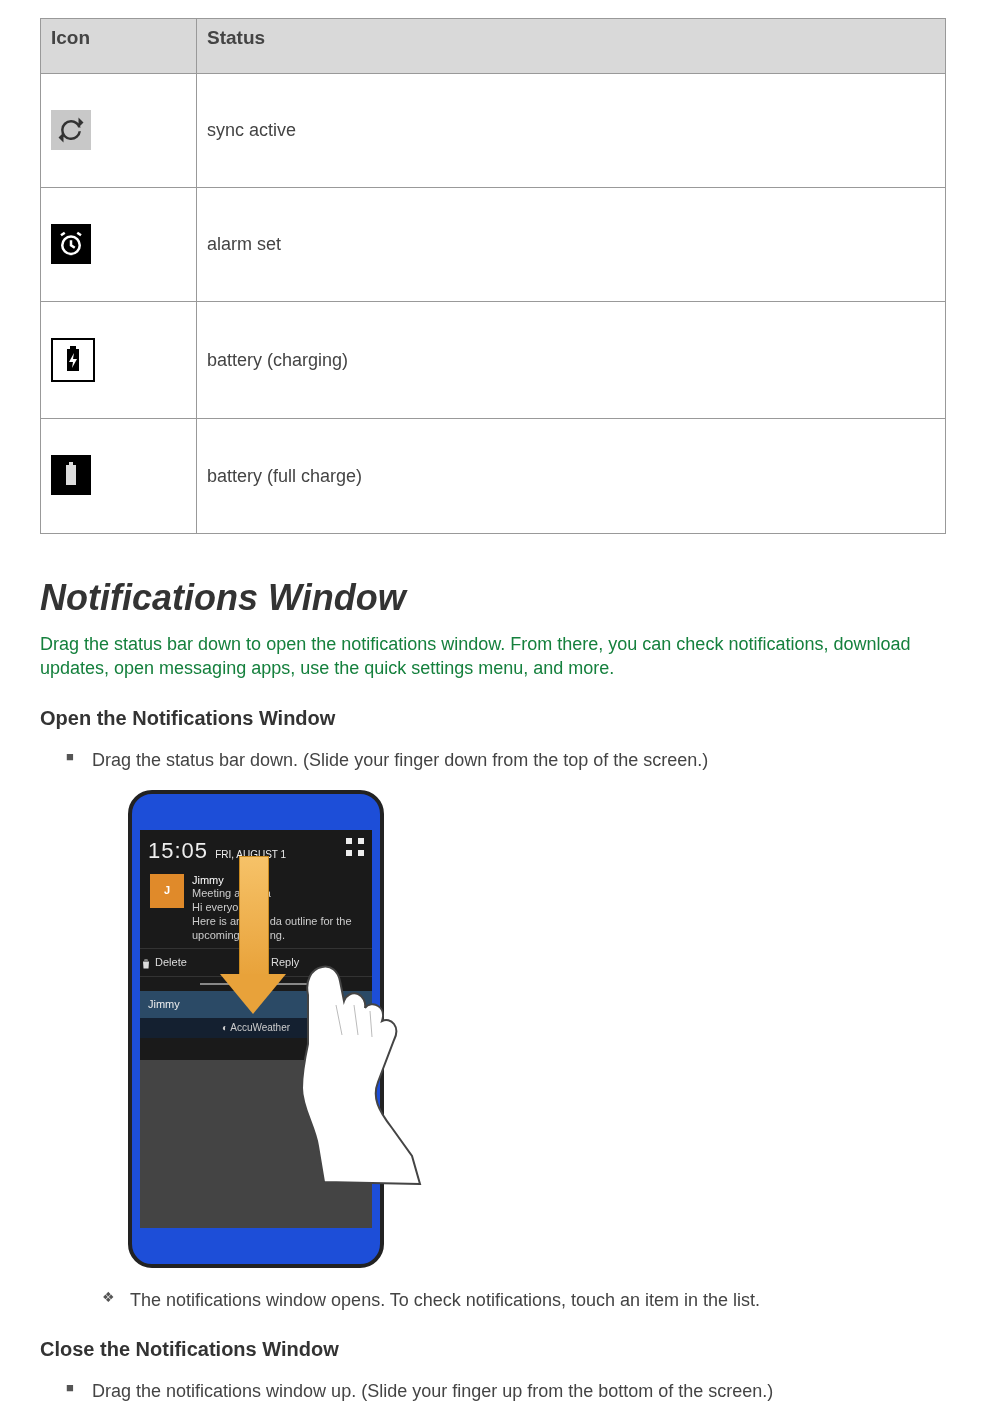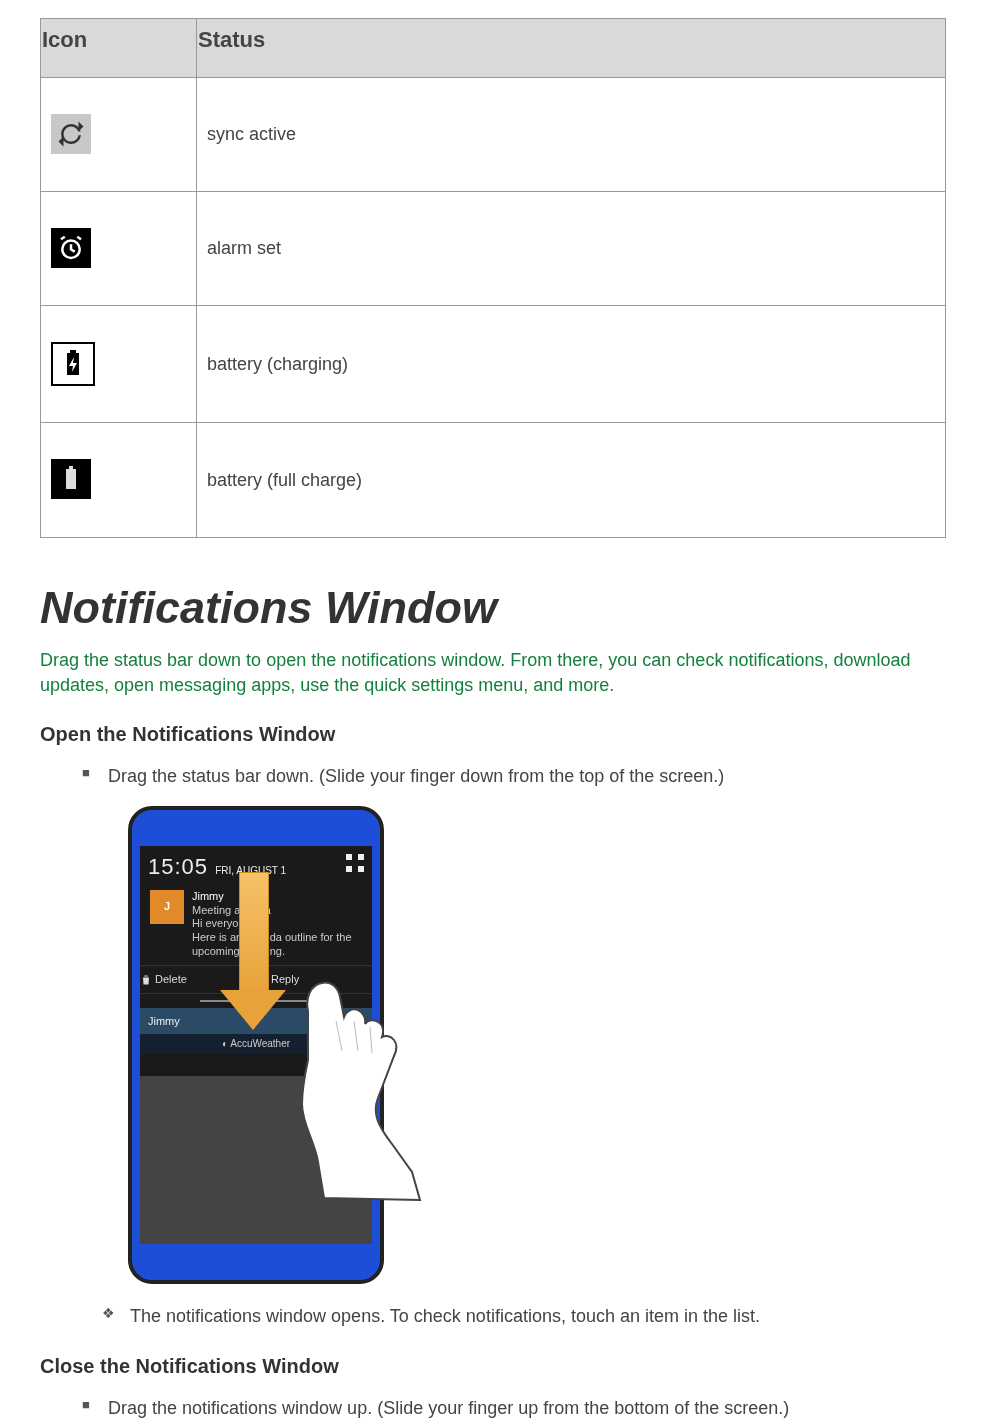--- a/index.html
+++ b/index.html
@@ -18,22 +18,22 @@
   }
   table.icon-table th,
   table.icon-table td {
     border: 1px solid #999;
     text-align: left;
     vertical-align: middle;
   }
   table.icon-table th {
     background: #d9d9d9;
     font-weight: bold;
-    padding: 6px 10px 22px 1px;
-    font-size: 22px;
+    padding: 6px 10px 22px 10px;
+    font-size: 19px;
     margin-left: 9px;
   }
   table.icon-table td {
     padding: 36px 10px;
   }
   td.icon-cell {
     width: 135px;
     text-align: center;
   }
   .status-icon-box {
@@ -43,26 +43,26 @@
     background: #000;
     width: 40px;
     height: 40px;
   }
   .status-icon-box.light { background:#c8c8c8; }
   h1.section-title {
     font-family: Verdana, Geneva, sans-serif;
     font-style: italic;
     font-weight: bold;
     color: #333;
-    font-size: 45px;
+    font-size: 36px;
     margin: 40px 0 10px 0;
   }
   p.lead { margin: 8px 0 20px 0; color:#15803d; }
   h2.sub-title { font-size: 20px; font-weight:bold; margin: 24px 0 16px 0; color:#333;}
-  ul.square { list-style: none; padding-left: 52px; margin:16px;}
+  ul.square { list-style: none; padding-left: 52px; margin:0;}
   ul.square > li { position: relative; margin: 6px 0; }
   ul.square > li::before {
     content: "■"; position:absolute; left:-26px; top:0; font-size:13px; color:#555;
   }
   ul.diamond { list-style:none; padding-left: 90px; margin: 14px 0;}
   ul.diamond > li { position:relative; margin:6px 0;}
   ul.diamond > li::before { content:"❖"; position:absolute; left:-28px; top:0; font-size:14px; color:#555;}
   .phone-illustration {
     margin: 18px 0 18px 88px;
     width: 310px; height: 480px;

